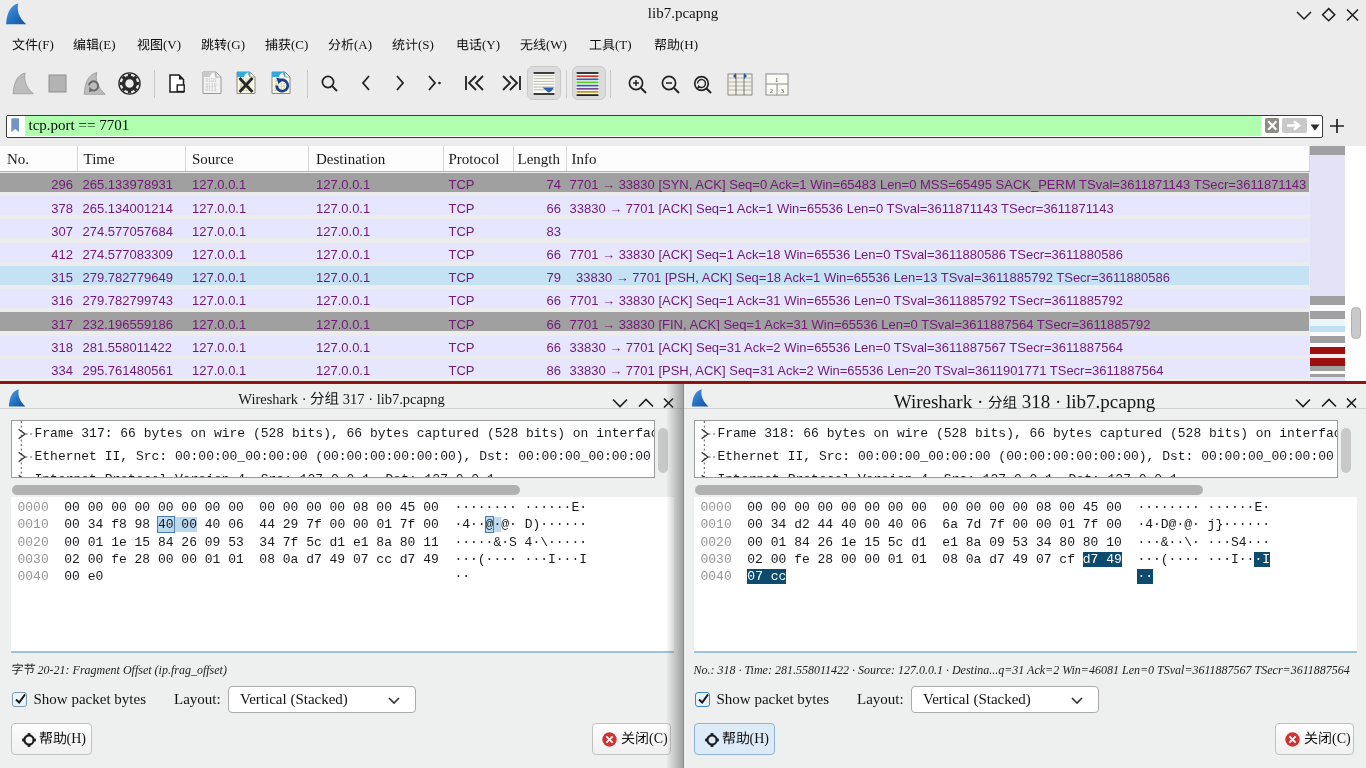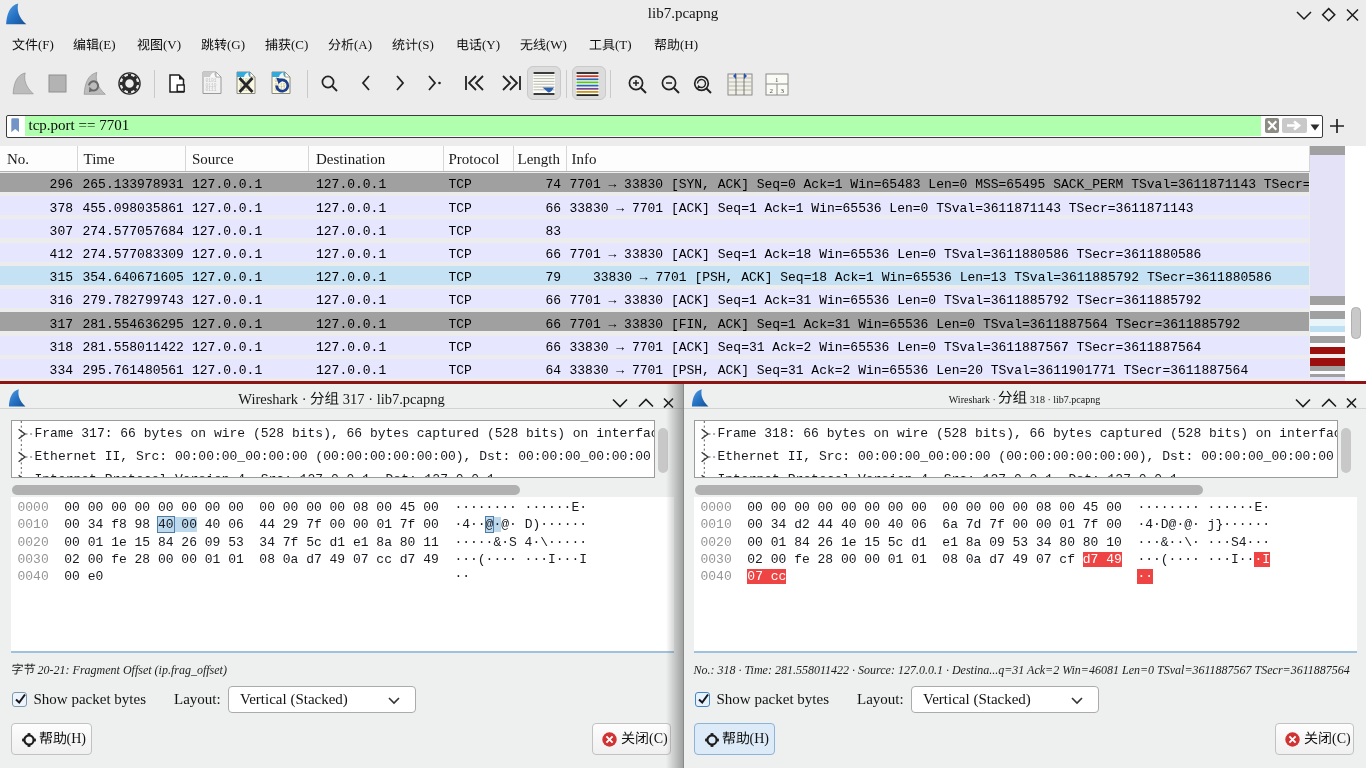--- a/index.html
+++ b/index.html
@@ -1,23 +1,23 @@
 <!DOCTYPE html>
 <html><head><meta charset="utf-8"><style>
 
 *{margin:0;padding:0;box-sizing:border-box}
 html,body{width:1366px;height:768px;overflow:hidden}
 body{background:#ececec;font-family:"Liberation Serif",serif;color:#121212;position:relative}
 .ab{position:absolute}
 pre{font-family:"Liberation Mono",monospace}
-.row{position:absolute;left:0;width:1309px;height:19px;overflow:hidden;font-family:Liberation Mono, monospace;font-size:13px;color:#000000}
+.row{position:absolute;left:0;width:1309px;height:19px;overflow:hidden;font-family:Liberation Sans, sans-serif;font-size:13px;color:#701a75}
 .row span{position:absolute;top:4.4px;white-space:pre}
 .rg{background:#a0a0a0}.rl{background:#e7e6ff}.rb{background:#c5e2f4}
 .hl1{background:#bcd9ee}.b1{outline:1px solid #4d7ca8}
-.hl2{background:#ef4444;color:#fff}
+.hl2{background:#0c4a6e;color:#fff}
 .hdr{position:absolute;top:150.5px;font-size:15px;color:#1a1a1a}
 .sep{position:absolute;width:1px;background:#c9c9c9}
 
 </style></head><body>
 <svg width="0" height="0" style="position:absolute">
     <defs>
       <linearGradient id="fing" x1="0" y1="0" x2="1" y2="1">
         <stop offset="0" stop-color="#58a0e2"></stop>
         <stop offset="0.5" stop-color="#2673c4"></stop>
         <stop offset="1" stop-color="#174f96"></stop>
@@ -312,21 +312,21 @@
     <span style="left:20px;width:53px;text-align:right">296</span>
     <span style="left:82.5px">265.133978931</span>
     <span style="left:192px">127.0.0.1</span>
     <span style="left:316px">127.0.0.1</span>
     <span style="left:448.5px">TCP</span>
     <span style="left:516px;width:45px;text-align:right">74</span>
     <span style="left:569.5px">7701 → 33830 [SYN, ACK] Seq=0 Ack=1 Win=65483 Len=0 MSS=65495 SACK_PERM TSval=3611871143 TSecr=3611871143</span>
   </div>
 <div class="row rl" style="top:196.2px">
     <span style="left:20px;width:53px;text-align:right">378</span>
-    <span style="left:82.5px">455.098035861</span>
+    <span style="left:82.5px">265.134001214</span>
     <span style="left:192px">127.0.0.1</span>
     <span style="left:316px">127.0.0.1</span>
     <span style="left:448.5px">TCP</span>
     <span style="left:516px;width:45px;text-align:right">66</span>
     <span style="left:569.5px">33830 → 7701 [ACK] Seq=1 Ack=1 Win=65536 Len=0 TSval=3611871143 TSecr=3611871143</span>
   </div>
 <div class="row rl" style="top:219.4px">
     <span style="left:20px;width:53px;text-align:right">307</span>
     <span style="left:82.5px">274.577057684</span>
     <span style="left:192px">127.0.0.1</span>
@@ -338,39 +338,39 @@
     <span style="left:20px;width:53px;text-align:right">412</span>
     <span style="left:82.5px">274.577083309</span>
     <span style="left:192px">127.0.0.1</span>
     <span style="left:316px">127.0.0.1</span>
     <span style="left:448.5px">TCP</span>
     <span style="left:516px;width:45px;text-align:right">66</span>
     <span style="left:569.5px">7701 → 33830 [ACK] Seq=1 Ack=18 Win=65536 Len=0 TSval=3611880586 TSecr=3611880586</span>
   </div>
 <div class="row rb" style="top:265.9px">
     <span style="left:20px;width:53px;text-align:right">315</span>
-    <span style="left:82.5px">354.640671605</span>
+    <span style="left:82.5px">279.782779649</span>
     <span style="left:192px">127.0.0.1</span>
     <span style="left:316px">127.0.0.1</span>
     <span style="left:448.5px">TCP</span>
     <span style="left:516px;width:45px;text-align:right">79</span>
-    <span style="left:593px">33830 → 7701 [PSH, ACK] Seq=18 Ack=1 Win=65536 Len=13 TSval=3611885792 TSecr=3611880586</span>
+    <span style="left:576px">33830 → 7701 [PSH, ACK] Seq=18 Ack=1 Win=65536 Len=13 TSval=3611885792 TSecr=3611880586</span>
   </div>
 <div class="row rl" style="top:289.1px">
     <span style="left:20px;width:53px;text-align:right">316</span>
     <span style="left:82.5px">279.782799743</span>
     <span style="left:192px">127.0.0.1</span>
     <span style="left:316px">127.0.0.1</span>
     <span style="left:448.5px">TCP</span>
     <span style="left:516px;width:45px;text-align:right">66</span>
     <span style="left:569.5px">7701 → 33830 [ACK] Seq=1 Ack=31 Win=65536 Len=0 TSval=3611885792 TSecr=3611885792</span>
   </div>
 <div class="row rg" style="top:312.3px">
     <span style="left:20px;width:53px;text-align:right">317</span>
-    <span style="left:82.5px">281.554636295</span>
+    <span style="left:82.5px">232.196559186</span>
     <span style="left:192px">127.0.0.1</span>
     <span style="left:316px">127.0.0.1</span>
     <span style="left:448.5px">TCP</span>
     <span style="left:516px;width:45px;text-align:right">66</span>
     <span style="left:569.5px">7701 → 33830 [FIN, ACK] Seq=1 Ack=31 Win=65536 Len=0 TSval=3611887564 TSecr=3611885792</span>
   </div>
 <div class="row rl" style="top:335.5px">
     <span style="left:20px;width:53px;text-align:right">318</span>
     <span style="left:82.5px">281.558011422</span>
     <span style="left:192px">127.0.0.1</span>
@@ -378,21 +378,21 @@
     <span style="left:448.5px">TCP</span>
     <span style="left:516px;width:45px;text-align:right">66</span>
     <span style="left:569.5px">33830 → 7701 [ACK] Seq=31 Ack=2 Win=65536 Len=0 TSval=3611887567 TSecr=3611887564</span>
   </div>
 <div class="row rl" style="top:358.8px">
     <span style="left:20px;width:53px;text-align:right">334</span>
     <span style="left:82.5px">295.761480561</span>
     <span style="left:192px">127.0.0.1</span>
     <span style="left:316px">127.0.0.1</span>
     <span style="left:448.5px">TCP</span>
-    <span style="left:516px;width:45px;text-align:right">64</span>
+    <span style="left:516px;width:45px;text-align:right">86</span>
     <span style="left:569.5px">33830 → 7701 [PSH, ACK] Seq=31 Ack=2 Win=65536 Len=20 TSval=3611901771 TSecr=3611887564</span>
   </div>
 <div class="ab" style="left:1309.5px;top:146px;width:35px;height:9.2px;background:#a0a0a0"></div>
 <div class="ab" style="left:1309.5px;top:155.2px;width:35px;height:140.8px;background:#e4e2f6"></div>
 <div class="ab" style="left:1309.5px;top:296px;width:35px;height:9.4px;background:#a0a0a0"></div>
 <div class="ab" style="left:1309.5px;top:305.4px;width:35px;height:5.6px;background:#fbfbfd"></div>
 <div class="ab" style="left:1309.5px;top:311px;width:35px;height:7.6px;background:#a0a0a0"></div>
 <div class="ab" style="left:1309.5px;top:318.6px;width:35px;height:7.4px;background:#e9f4fb"></div>
 <div class="ab" style="left:1309.5px;top:326px;width:35px;height:6.0px;background:#bfdff2"></div>
 <div class="ab" style="left:1309.5px;top:332px;width:35px;height:3.6px;background:#fbfbfd"></div>
@@ -484,21 +484,21 @@
   </svg>
 <div class="ab" style="left:621px;top:731.0px;font-size:14px;white-space:nowrap"><svg style="width:28px;height:14px;vertical-align:-2.8px;fill:#121212;overflow:visible" viewBox="0 0 200 100">
       <use href="#u25" x="0"></use>
       <use href="#u26" x="100"></use>
     </svg>(C)</div>
 <div class="ab" style="left:683px;top:380.5px;width:683px;height:387.5px;background:#eef0f0;border-top:3px solid #8d1414"></div>
 <svg class="ab" style="left:691px;top:388.5px;width:18px;height:18px" viewBox="0 0 100 100">
     <use href="#fin" fill="url(#fing)"></use>
   </svg>
 <div class="ab" style="left:683px;top:408.0px;width:683px;height:1px;background:#d2d2d2"></div>
-<div class="ab" style="left:683px;top:391.0px;width:683px;text-align:center;font-size:10px;color:#151515">Wireshark · <svg style="width:29.0px;height:14.5px;vertical-align:-2.9px;fill:#121212;overflow:visible" viewBox="0 0 200 100">
+<div class="ab" style="left:683px;top:391.0px;width:683px;text-align:center;font-size:19px;color:#151515">Wireshark · <svg style="width:29.0px;height:14.5px;vertical-align:-2.9px;fill:#121212;overflow:visible" viewBox="0 0 200 100">
       <use href="#u10" x="0"></use>
       <use href="#u22" x="100"></use>
     </svg> 318 · lib7.pcapng</div>
 <svg class="ab" style="left:1292px;top:394.5px;width:66px;height:16px" viewBox="0 0 66 16" fill="none" stroke="#1c1c1c" stroke-width="1.6">
 <polyline points="4,4.5 11,11.5 18,4.5"></polyline>
     <polyline points="30,11.5 37,4.5 44,11.5"></polyline>
     <path d="M55,3.5 L64,12.5 M64,3.5 L55,12.5"></path>
   </svg>
 <div class="ab" style="left:693.5px;top:419.5px;width:644px;height:58px;background:#fff;border:1px solid #9b9b9b;overflow:hidden">
     <svg class="ab" style="left:0;top:0;width:644px;height:58px" viewBox="0 0 644 58" fill="none">

